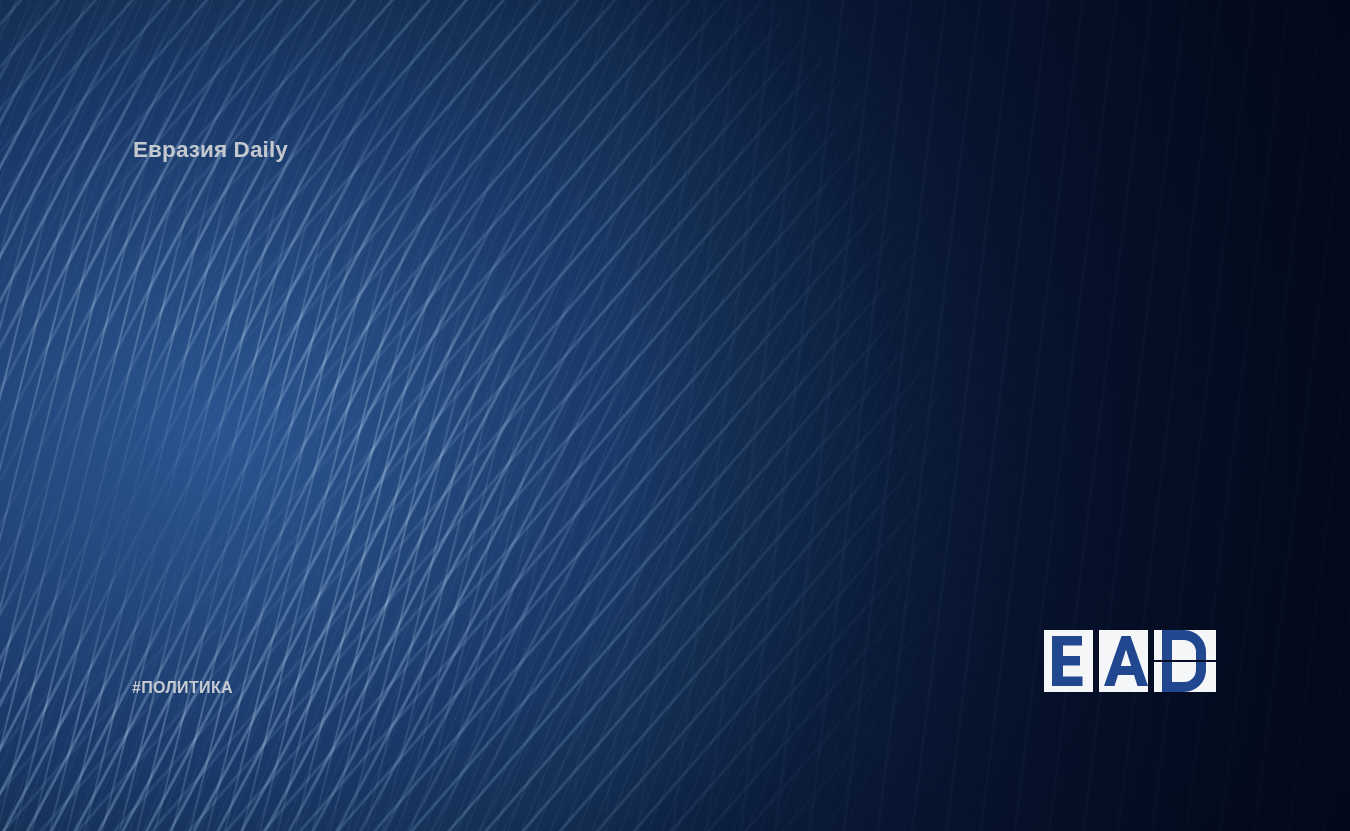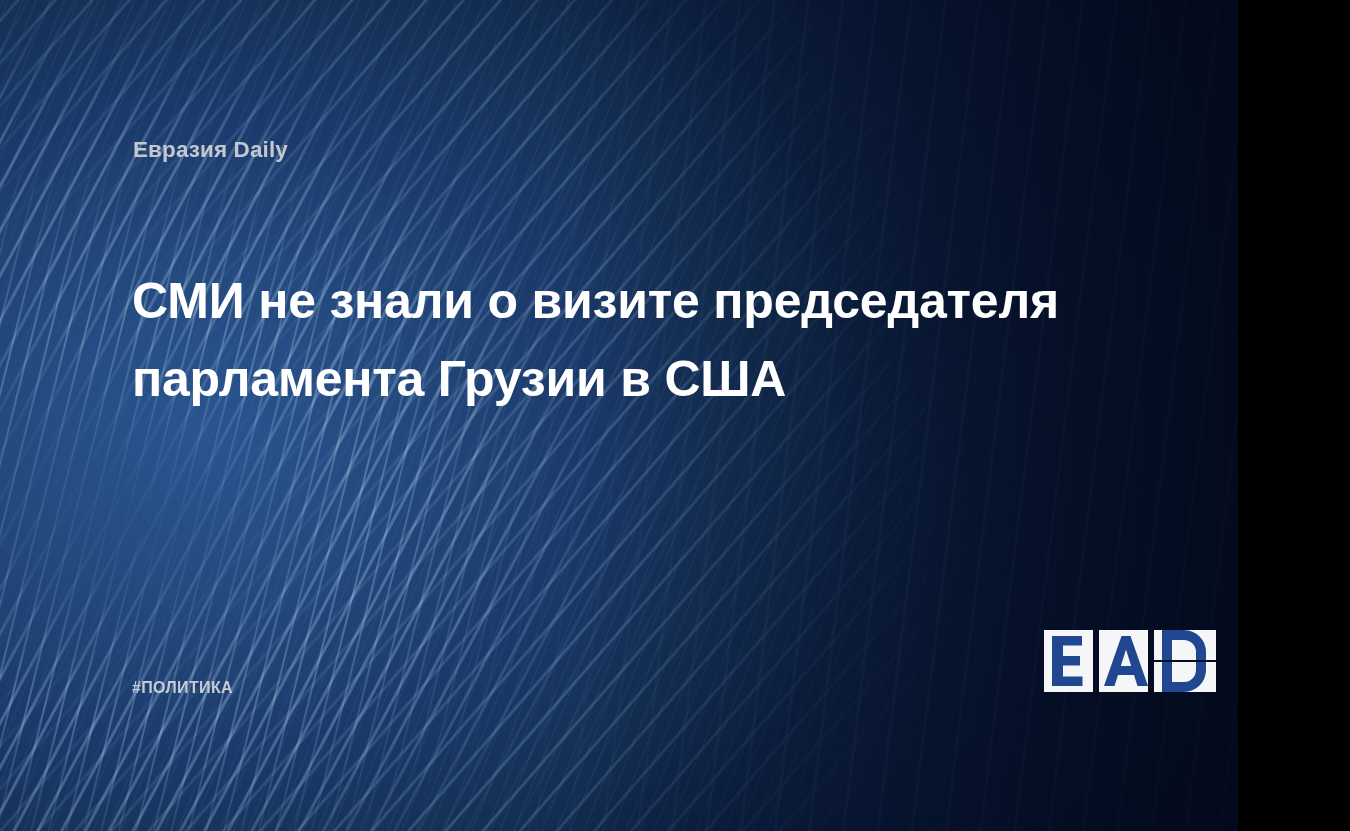--- a/index.html
+++ b/index.html
@@ -8,21 +8,21 @@
     padding: 0;
     background: #000;
   }
   body {
     font-family: "Liberation Sans", "DejaVu Sans", sans-serif;
   }
 
   
   #card {
     position: relative;
-    width: 1238px;
+    width: 1350px;
     height: 831px;
     overflow: hidden;
     background: #14532d;
     user-select: none;
   }
 
   
   .bg-layer {
     position: absolute;
     inset: 0;
@@ -209,21 +209,20 @@
   <div class="trail t3"></div>
   <div class="trail t4"></div>
   <div class="trail t5"></div>
   <div id="bg-right-fade" class="bg-layer"></div>
   <div id="bg-vignette" class="bg-layer"></div>
 
   <div id="content">
 
     <div id="site-logo">Евразия Daily</div>
 
-    <h1 id="headline">СМИ не знали о визите председателя парламента Грузии в США</h1>
 
     <div id="category-tag">#ПОЛИТИКА</div>
 
     <div id="brand-mark">
       <svg viewBox="0 0 178 70" xmlns="http://www.w3.org/2000/svg">
         <defs>
 
           <path id="glyph-e" d="M8 6 h30 v9.5 H19 v10.5 h17 v9.5 H19 v11 h19.5 V56 H8 Z"></path>
 
           <path id="glyph-a" d="M22.5 6 h9 L49 56 H38.5 L35 45 H19 l-3.5 11 H5 Z

